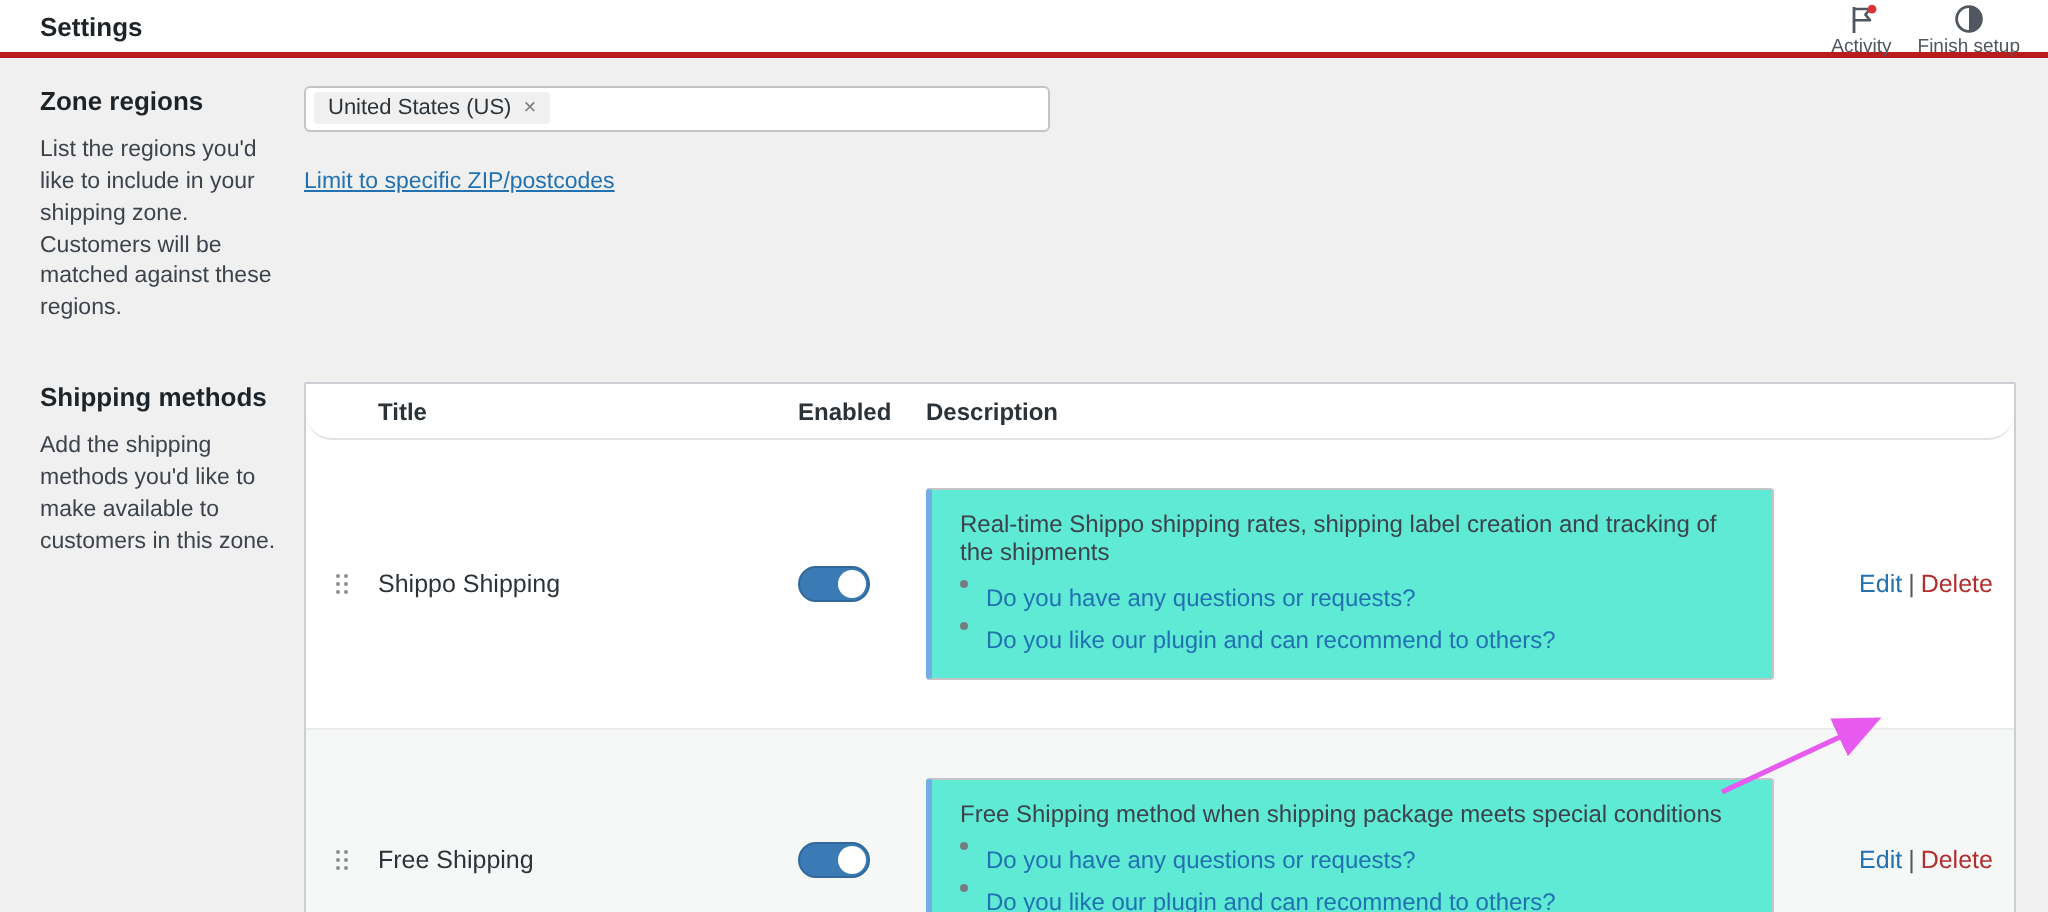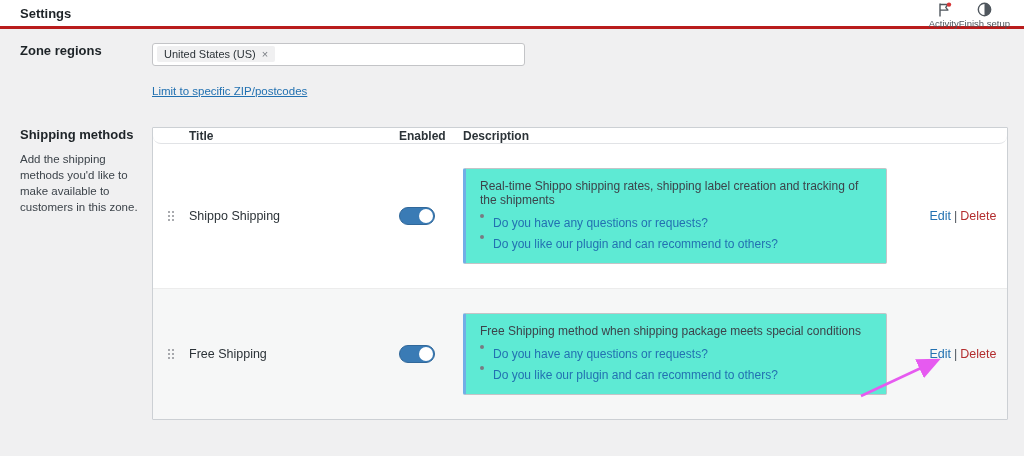--- a/index.html
+++ b/index.html
@@ -12,21 +12,21 @@
     overflow:hidden;
   }
 
   
   .topbar {
     height:29px; background:#fff; border-bottom:3px solid #b91c1c;
     display:flex; align-items:center; justify-content:space-between;
     padding:0 14px 0 20px;
   }
   .topbar-title { font-size:13px; font-weight:bold; color:#1d2327; }
-  .topbar-actions { display:flex; gap:0; align-items:flex-start; margin-top:4px; }
+  .topbar-actions { display:flex; gap:13px; align-items:flex-start; margin-top:4px; }
   .topbar-action { display:flex; flex-direction:column; align-items:center; gap:1px; cursor:pointer; }
   .topbar-action .lbl { font-size:9.5px; color:#50575e; white-space:nowrap; }
   .icon-wrap { position:relative; width:16px; height:15px; display:flex; align-items:center; justify-content:center; }
 
   
   .main { padding:14px 16px 0 20px; }
   .section { display:grid; grid-template-columns:132px 1fr; }
   .section + .section { margin-top:28px; }
   .col-left h3 { font-size:13px; font-weight:bold; color:#1d2327; margin-bottom:10px; }
   .col-left p { font-size:11.5px; line-height:1.38; color:#3c434a; padding-right:6px; }
@@ -49,21 +49,21 @@
 
   
   .methods-table {
     background:#fff; border:1px solid #ccd0d4; border-radius:1px;
     width:856px;
   }
   .t-row {
     display:grid; grid-template-columns:36px 210px 64px 1fr 120px;
     align-items:center;
   }
-  .t-head { height:16px; border-bottom:1px solid #e1e3e6;border-radius:13px; }
+  .t-head { height:28px; border-bottom:1px solid #e1e3e6;border-radius:13px; }
   .t-head .th { font-size:12px; font-weight:bold; color:#2c3338; }
   .t-body-row { padding:24px 0; }
   .t-body-row.alt { background:#f6f7f7; }
   .t-body-row + .t-body-row { border-top:1px solid #ececec; }
 
   .drag-handle {
     justify-self:center; display:grid; grid-template-columns:repeat(2,4px);
     grid-auto-rows:4px; cursor:grab;
   }
   .drag-handle i {
@@ -125,20 +125,21 @@
       <span class="lbl">Finish setup</span>
     </div>
   </div>
 </div>
 
 <div class="main">
 
   <div class="section">
     <div class="col-left">
       <h3>Zone regions</h3>
+      <p>List the regions you'd like to include in your shipping zone. Customers will be matched against these regions.</p>
     </div>
     <div class="col-right">
       <div class="region-input">
         <span class="region-chip">
           <span>United States (US)</span>
           <span class="chip-x">×</span>
         </span>
       </div>
       <a class="zip-link">Limit to specific ZIP/postcodes</a>
     </div>

